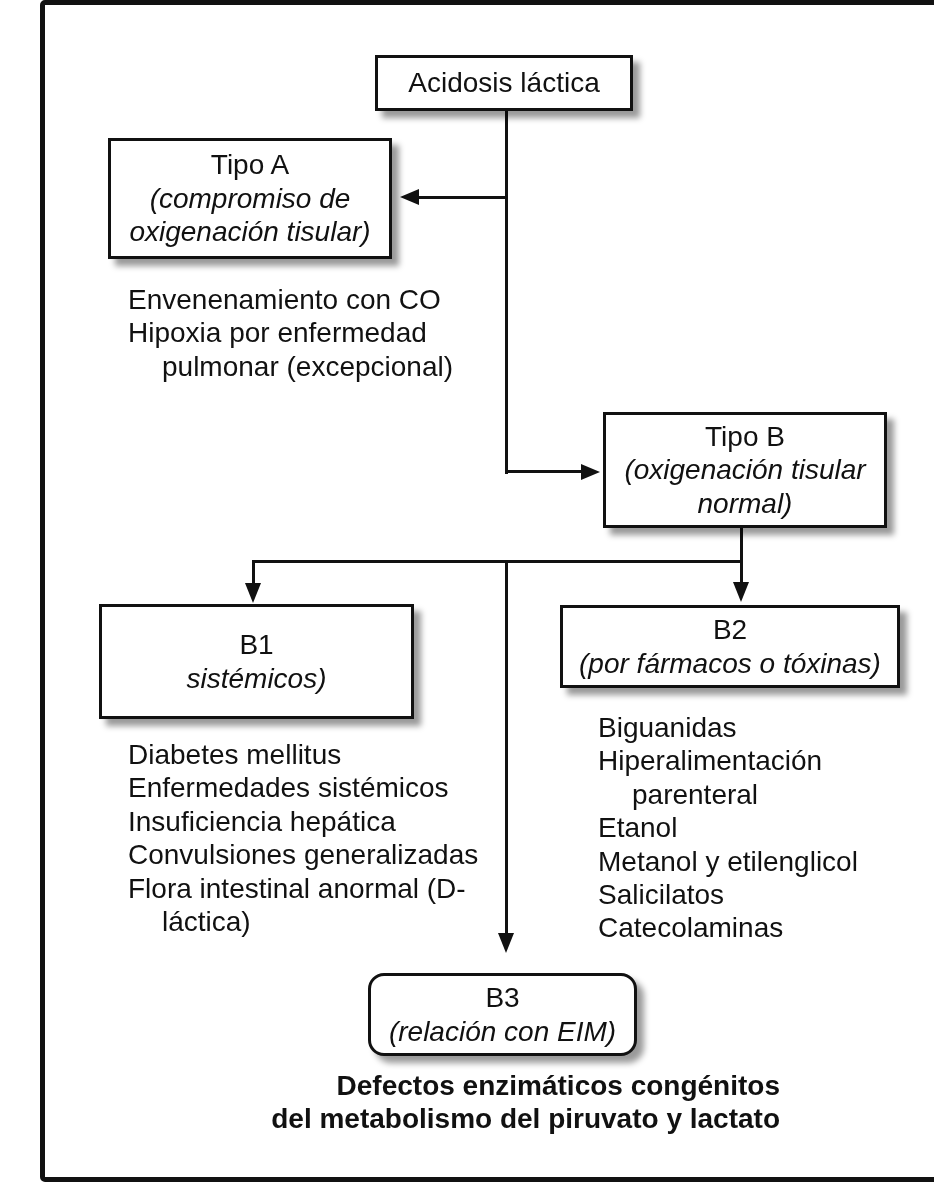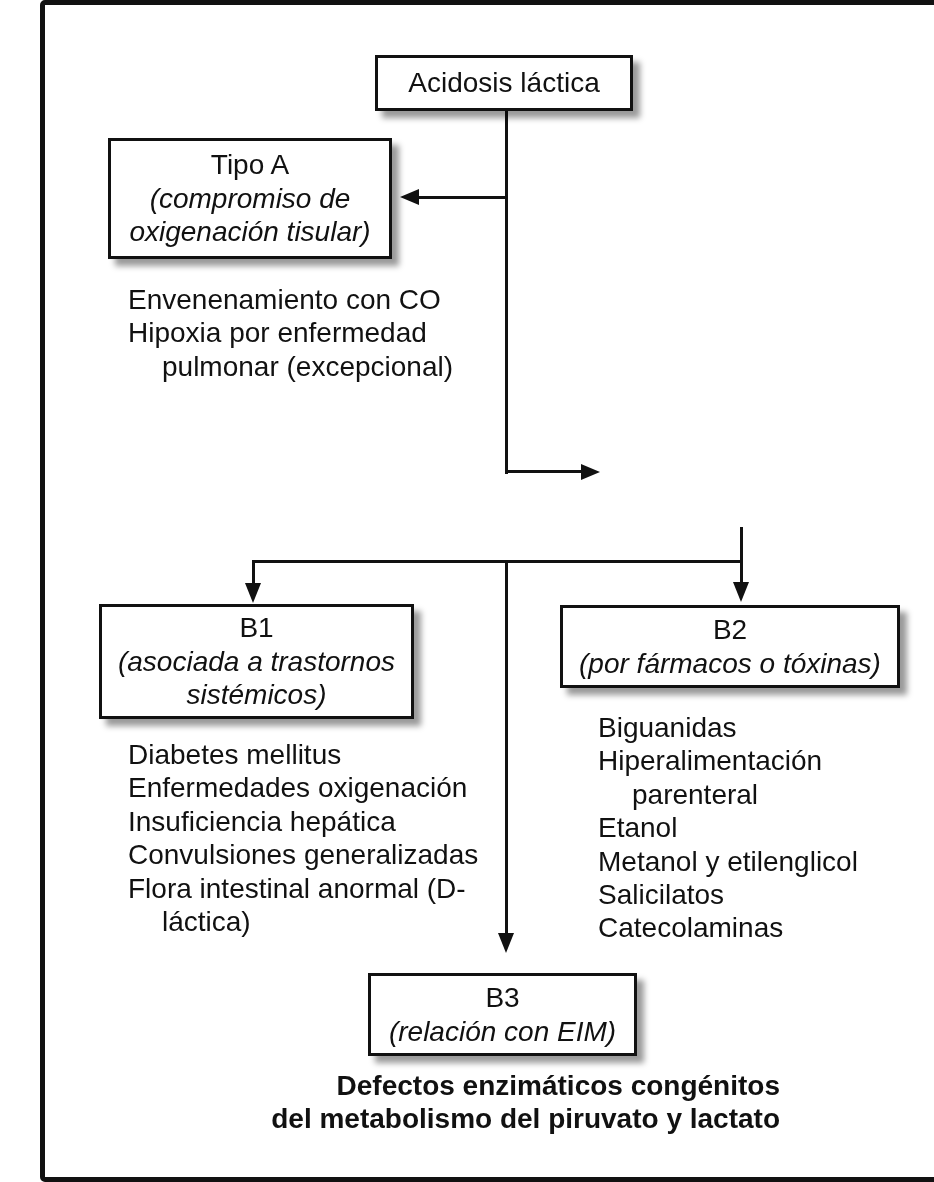--- a/index.html
+++ b/index.html
@@ -48,21 +48,21 @@
   .cause-line { padding-left: 34px; text-indent: -34px; }
   .note { text-align: right; font-weight: bold; }
   .note-line { text-indent: 0; }
 
   
   #node-root   { left: 335px; top: 55px;  width: 258px; height: 56px; }
   #node-tipo-a { left: 68px;  top: 138px; width: 284px; height: 121px; }
   #node-tipo-b { left: 563px; top: 412px; width: 284px; height: 116px; }
   #node-b1     { left: 59px;  top: 604px; width: 315px; height: 115px; }
   #node-b2     { left: 520px; top: 605px; width: 340px; height: 83px; }
-  #node-b3     { left: 328px; top: 973px; width: 269px; height: 83px; }
+  #node-b3     { left: 328px; top: 973px; width: 269px; height: 83px; border-radius: 16px; }
 
   
   #conn-main-vertical { left: 465px; top: 110px; width: 3px; height: 364px; }
   #conn-branch-a      { left: 378px; top: 196px; width: 88px; height: 3px; }
   #arr-tipo-a         { left: 360px; top: 189px; }
   #conn-branch-b      { left: 466px; top: 470px; width: 76px; height: 3px; }
   #arr-tipo-b         { left: 541px; top: 464px; }
   #conn-tipob-down    { left: 700px; top: 527px; width: 3px; height: 56px; }
   #arr-b2             { left: 693px; top: 582px; }
   #conn-splitter      { left: 212px; top: 560px; width: 491px; height: 3px; }
@@ -101,25 +101,31 @@
   </div>
 
   <div class="node" id="node-tipo-a">
     <div class="node-title">Tipo A</div>
     <div>
         <div class="node-subtitle-line">(compromiso de</div>
         <div class="node-subtitle-line">oxigenación tisular)</div>
       </div>
   </div>
 
+  <div class="node" id="node-tipo-b">
+    <div class="node-title">Tipo B</div>
+    <div>
+        <div class="node-subtitle-line">(oxigenación tisular</div>
+        <div class="node-subtitle-line">normal)</div>
+      </div>
+  </div>
 
   <div class="node" id="node-b1">
     <div class="node-title">B1</div>
     <div>
-        <div class="node-subtitle-line">(asociada a trastornos</div>
         <div class="node-subtitle-line">sistémicos)</div>
       </div>
   </div>
 
   <div class="node" id="node-b2">
     <div class="node-title">B2</div>
     <div>
         <div class="node-subtitle-line">(por fármacos o tóxinas)</div>
       </div>
   </div>
@@ -130,21 +136,21 @@
         <div class="node-subtitle-line">(relación con EIM)</div>
       </div>
   </div>
 
   <div class="textblock" id="list-tipo-a">
       <div class="cause-line">Envenenamiento con CO</div>
       <div class="cause-line">Hipoxia por enfermedad pulmonar (excepcional)</div>
     </div>
   <div class="textblock" id="list-b1">
       <div class="cause-line">Diabetes mellitus</div>
-      <div class="cause-line">Enfermedades oxigenación</div>
+      <div class="cause-line">Enfermedades sistémicos</div>
       <div class="cause-line">Insuficiencia hepática</div>
       <div class="cause-line">Convulsiones generalizadas</div>
       <div class="cause-line">Flora intestinal anormal (D-láctica)</div>
     </div>
   <div class="textblock" id="list-b2">
       <div class="cause-line">Biguanidas</div>
       <div class="cause-line">Hiperalimentación parenteral</div>
       <div class="cause-line">Etanol</div>
       <div class="cause-line">Metanol y etilenglicol</div>
       <div class="cause-line">Salicilatos</div>

